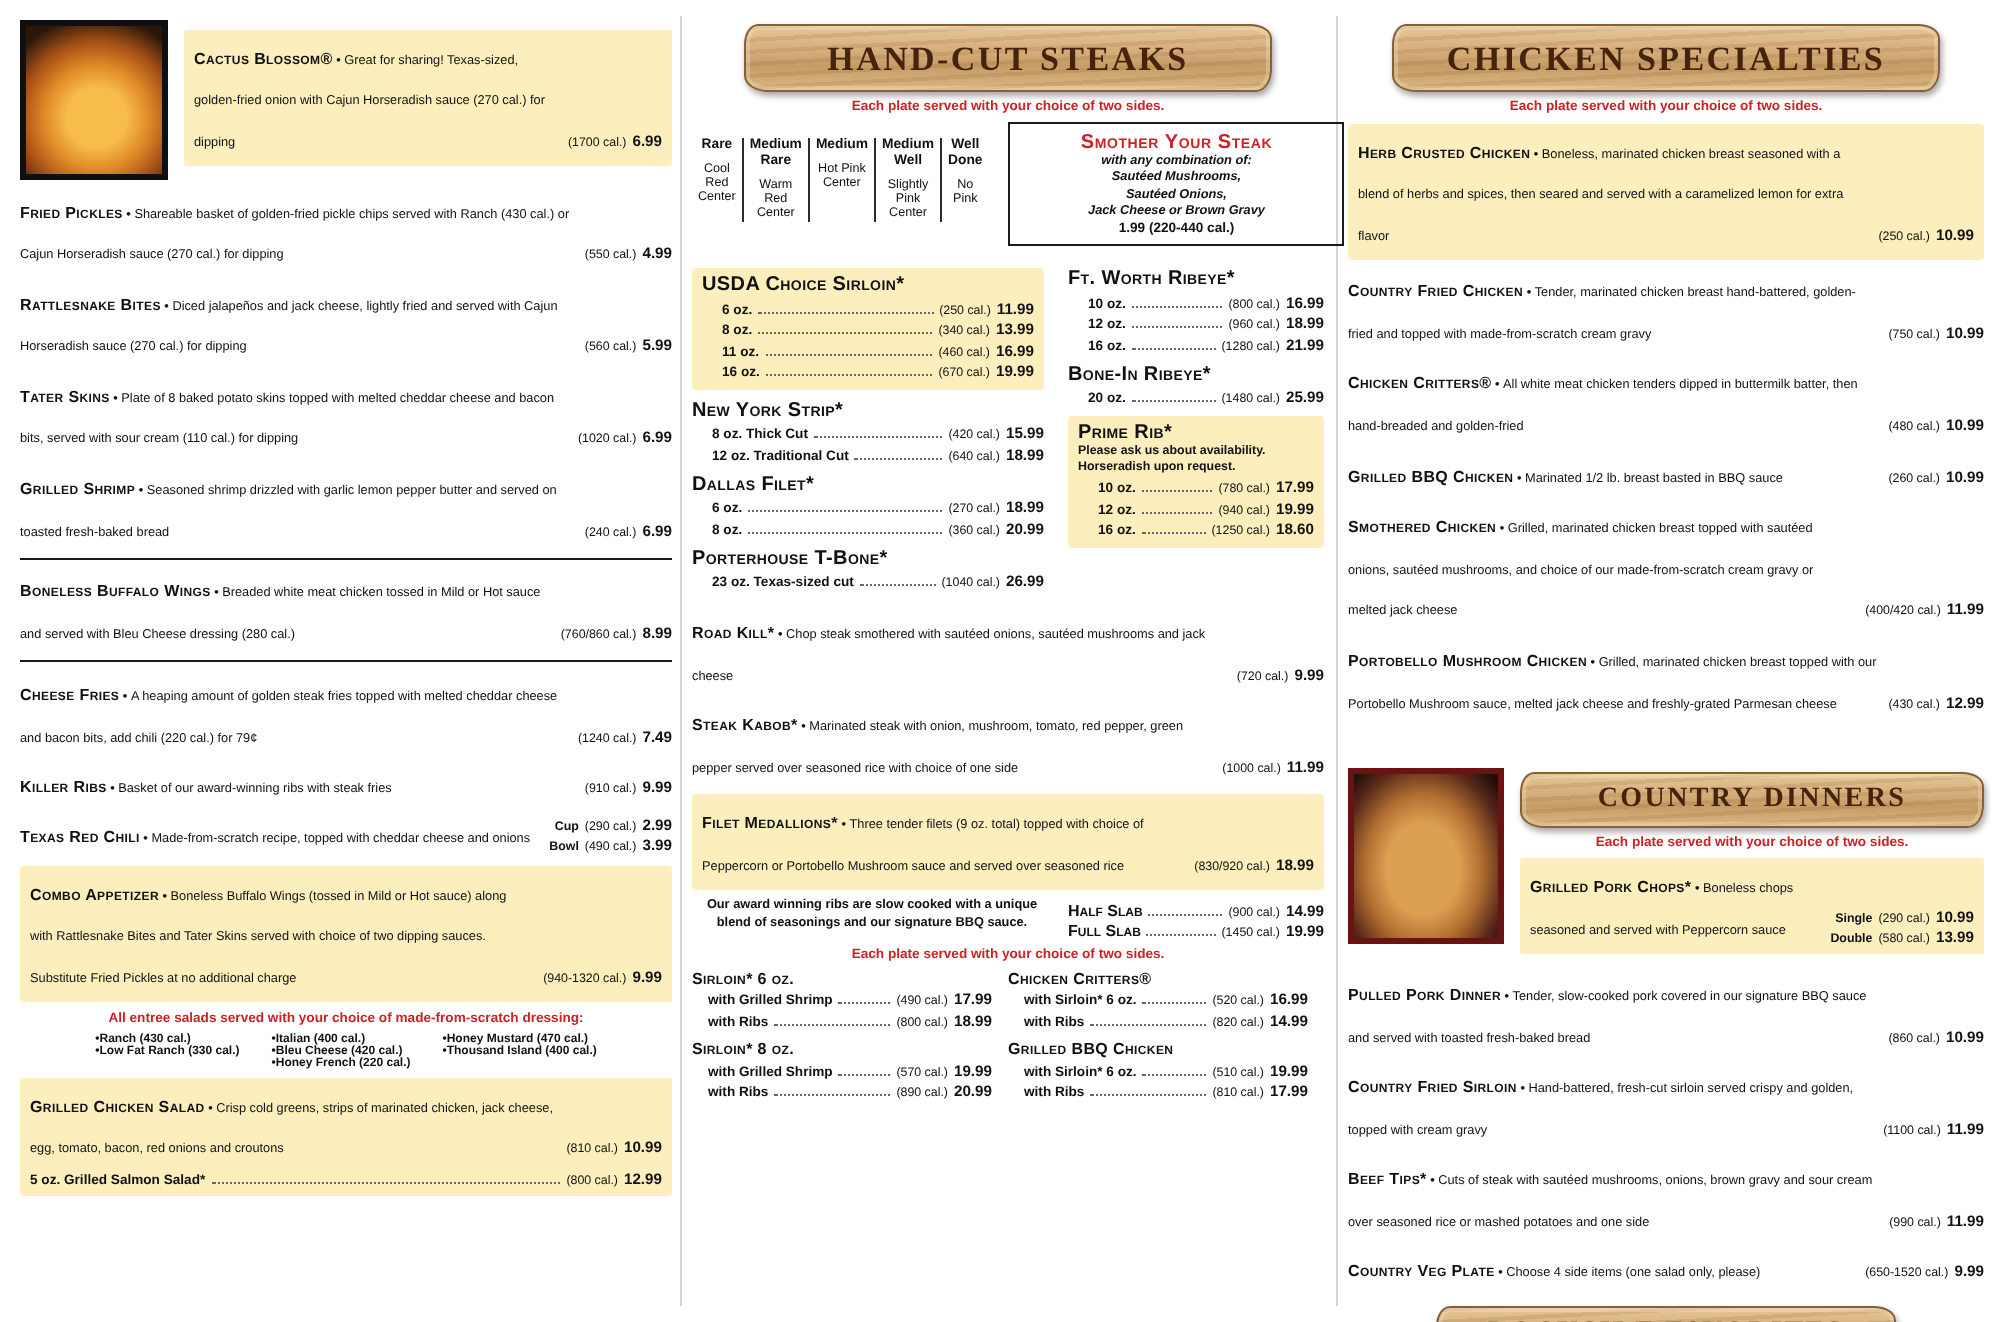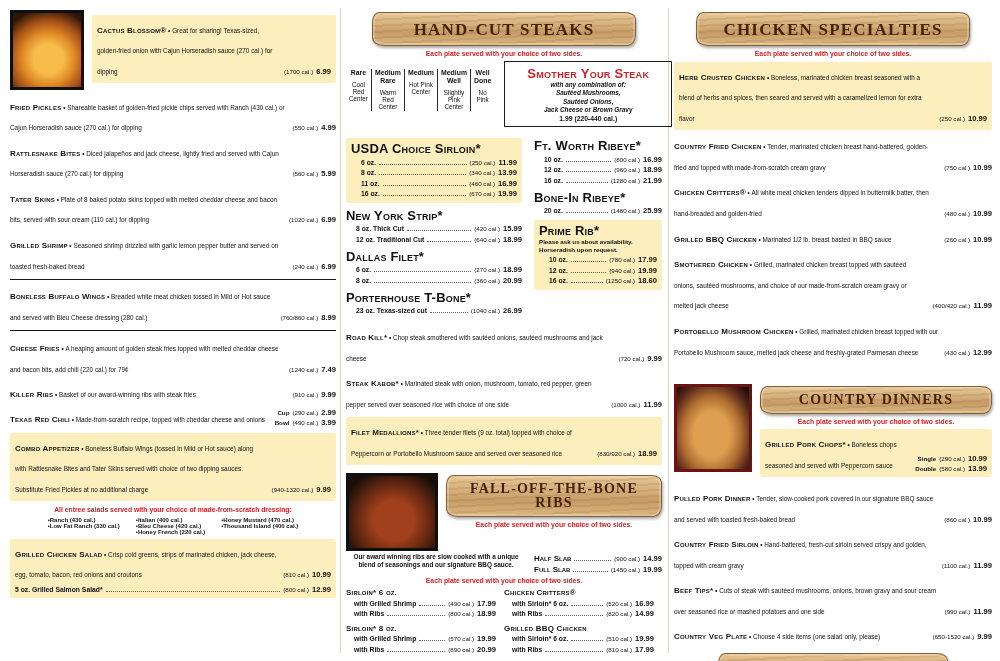--- a/index.html
+++ b/index.html
@@ -41,37 +41,37 @@
   .prow{display:flex;justify-content:flex-end;align-items:baseline;font-size:6.2px;}
   .prl{font-weight:bold;margin-right:3px;}
   .hl{background:#fdeebe;padding:3px 5px;border-radius:2px;}
   .rule{border-top:1.5px solid #1a1a1a;margin:4px 0;}
 
   
   .sz{display:flex;align-items:baseline;margin:1.5px 0 1.5px 10px;}
   .szl{font-weight:bold;font-size:6.8px;white-space:nowrap;}
   .lead{flex:1;border-bottom:1px dotted #666;margin:0 3px 2px;}
   .sgrp{margin:5px 0;}
-  .sgrp .nm{font-size:13px;}
+  .sgrp .nm{font-size:10px;}
 
   
   .ph{flex:none;border:3px solid #101010;}
   .ph-cactus{width:68px;height:74px;background:#140c06 radial-gradient(circle at 52% 62%,#f7bc49 0 26%,#e08a28 45%,#a44f16 66%,#2a160a 88%);}
   .ph-ribs{width:86px;height:72px;background:#0e0a07 radial-gradient(ellipse at 52% 62%,#a0401c 0 32%,#6b2a12 55%,#1a0f08 85%);}
   .ph-pork{width:72px;height:82px;border-color:#6b1212;background:#220f0a radial-gradient(ellipse at 48% 58%,#dda052 0 34%,#b26f31 55%,#57281a 78%,#1c0e08 95%);}
 
   
   .toprow{display:flex;gap:10px;align-items:flex-start;margin:4px 0 6px;}
   .done{flex:1;display:flex;text-align:center;margin-top:8px;}
   .dc{flex:1;padding:0 3px;border-left:1px solid #2a2a2a;}
   .dc:first-child{border-left:none;}
   .dl{font-weight:bold;font-size:6.9px;line-height:1.15;}
   .dsb{font-size:6.3px;line-height:1.15;margin-top:4px;}
   .smother{border:1.5px solid #1c1c1c;padding:4px 7px;text-align:center;width:152px;flex:none;}
-  .smt{color:#cc2127;font-weight:bold;font-size:13px;font-variant:small-caps;letter-spacing:.3px;}
+  .smt{color:#cc2127;font-weight:bold;font-size:10px;font-variant:small-caps;letter-spacing:.3px;}
   .sml{font-size:6.4px;font-weight:bold;font-style:italic;line-height:1.3;}
   .smp{font-size:6.8px;font-weight:bold;margin-top:1px;}
 
   .srow2{display:flex;gap:12px;}
   .sLeft{width:176px;flex:none;}
   .sRight{flex:1;}
   .prnote{font-size:6.2px;font-weight:bold;line-height:1.25;}
 
   
   .hrow{display:flex;gap:8px;align-items:flex-start;}
@@ -359,27 +359,20 @@
     </div>
     <div class="mi">
       <div class="t"><span class="nm">Steak Kabob*</span><span class="ds">Marinated steak with onion, mushroom, tomato, red pepper, green pepper served over seasoned rice with choice of one side</span></div>
       <div class="pr"><span class="cal">(1000 cal.)</span><span class="p">11.99</span></div>
     </div>
     <div class="mi hl">
       <div class="t"><span class="nm">Filet Medallions*</span><span class="ds">Three tender filets (9 oz. total) topped with choice of Peppercorn or Portobello Mushroom sauce and served over seasoned rice</span></div>
       <div class="pr"><span class="cal">(830/920 cal.)</span><span class="p">18.99</span></div>
     </div>
 
-    <div class="hrow" style="margin-top:8px">
-      <div class="ph ph-ribs"></div>
-      <div class="hstack">
-        <div class="plank sm">Fall-Off-The-Bone Ribs</div>
-        <div class="note">Each plate served with your choice of two sides.</div>
-      </div>
-    </div>
     <div class="ribsrow">
       <div class="ribdesc">Our award winning ribs are slow cooked with a unique blend of seasonings and our signature BBQ sauce.</div>
       <div class="slabs">
         <div class="sz" style="margin-left:0">
             <span class="szl">Half Slab</span>
             <span class="lead"></span>
             <span class="cal">(900 cal.)</span>
             <span class="p">14.99</span>
           </div>
         <div class="sz" style="margin-left:0">

